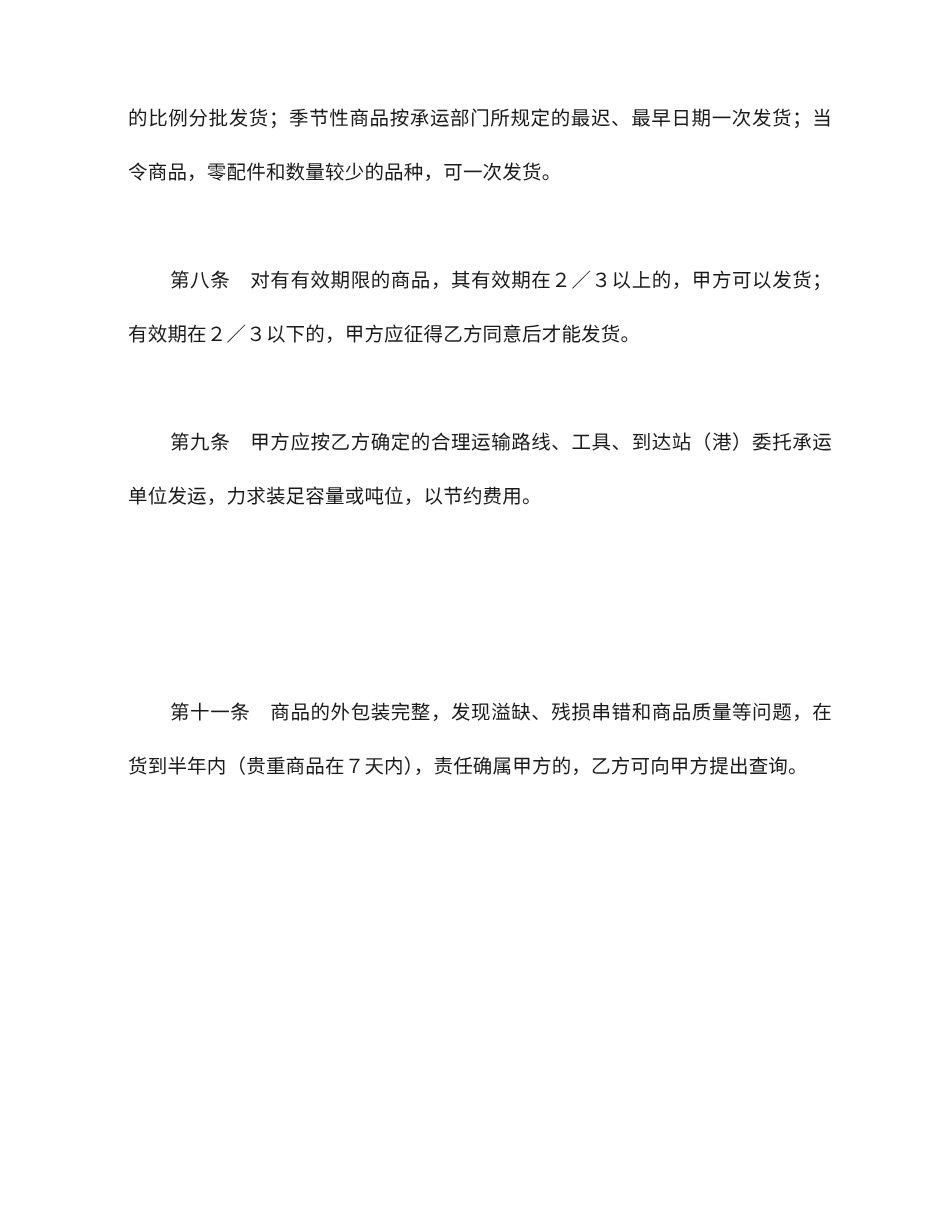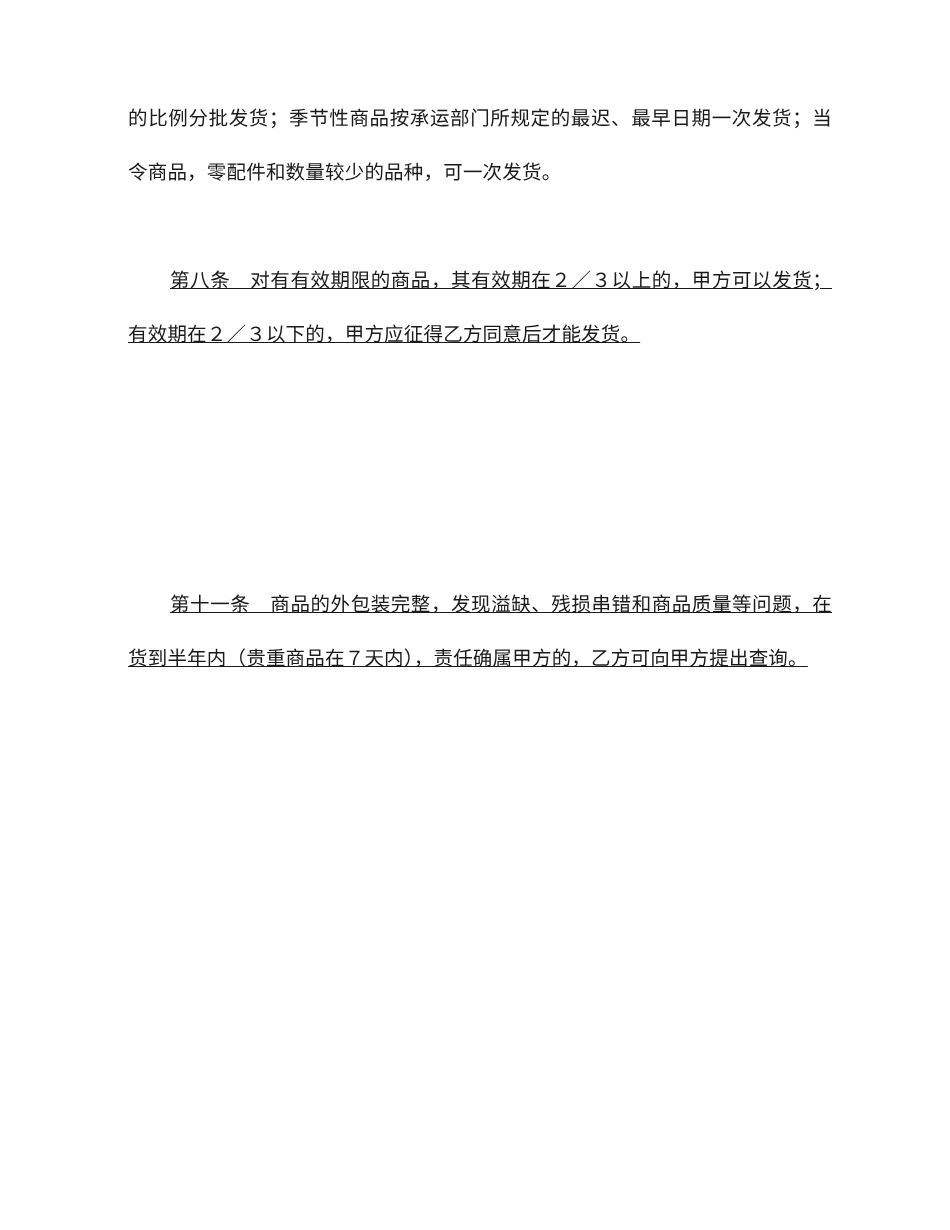--- a/index.html
+++ b/index.html
@@ -29,38 +29,38 @@
     text-justify: inter-ideograph;
     letter-spacing: 0.2px;
     color: #1a1a1a;
   }
   .para {
     margin: 0 0 0 0;
     text-indent: 0;
   }
   .para.indent {
     text-indent: 42px;
-    text-decoration: underline;
   }
   .gap {
     height: 54px;
   }
 </style>
 </head>
 <body>
 
 <div class="page">
   <div class="doc-body">
 
     <p class="para">的比例分批发货；季节性商品按承运部门所规定的最迟、最早日期一次发货；当令商品，零配件和数量较少的品种，可一次发货。</p>
     <div class="gap"></div>
 
     <p class="para indent">第八条　对有有效期限的商品，其有效期在２／３以上的，甲方可以发货；有效期在２／３以下的，甲方应征得乙方同意后才能发货。</p>
     <div class="gap"></div>
 
+    <p class="para indent">第九条　甲方应按乙方确定的合理运输路线、工具、到达站（港）委托承运单位发运，力求装足容量或吨位，以节约费用。</p>
     <div class="gap"></div>
 
     <div class="gap"></div>
 
     <div class="gap"></div>
 
     <p class="para indent">第十一条　商品的外包装完整，发现溢缺、残损串错和商品质量等问题，在货到半年内（贵重商品在７天内），责任确属甲方的，乙方可向甲方提出查询。</p>
 
   </div>
 </div>

